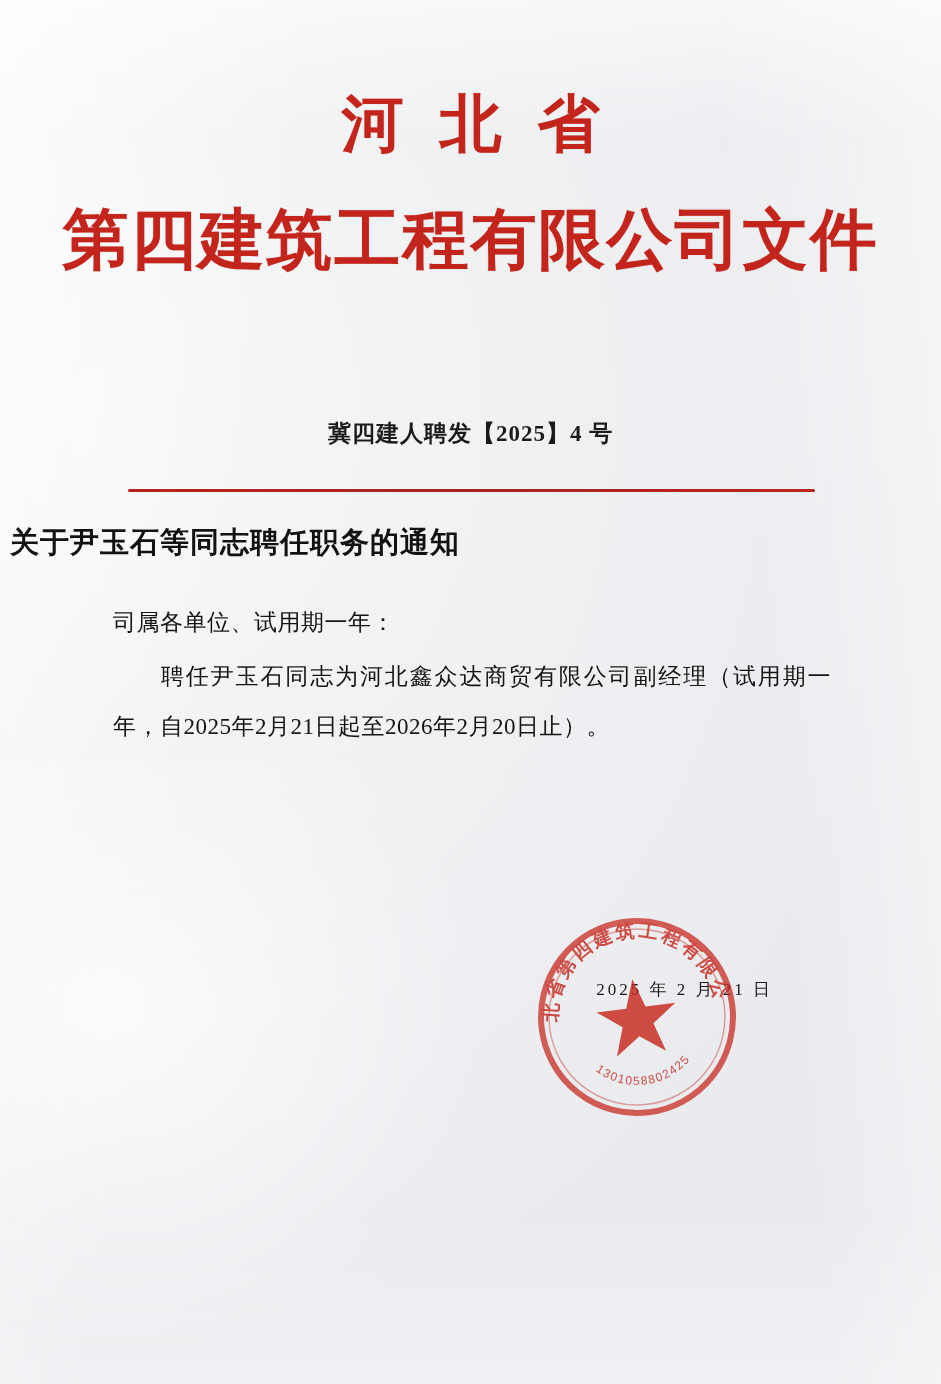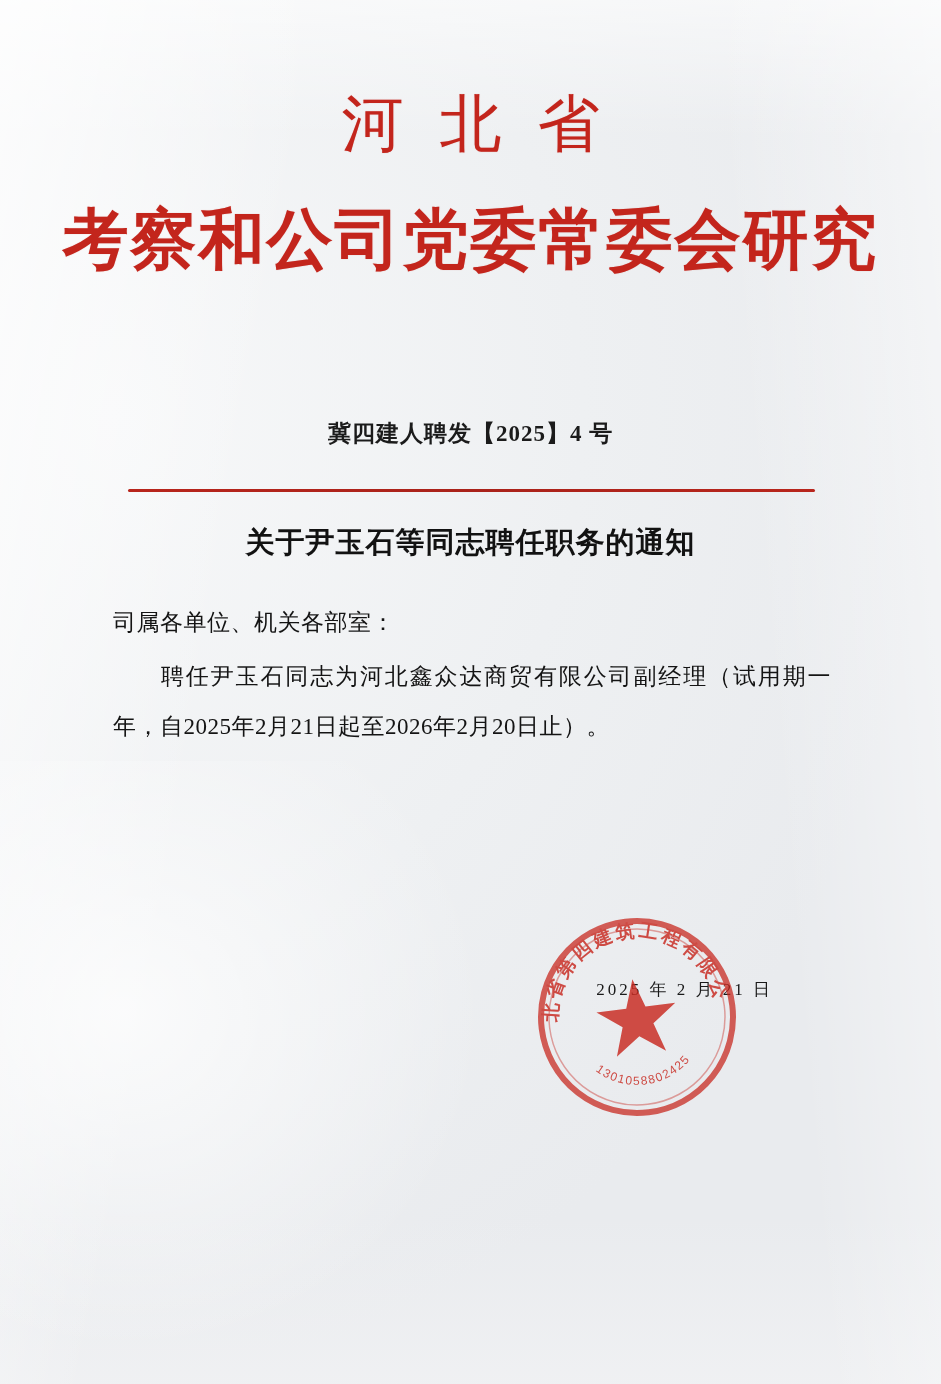--- a/index.html
+++ b/index.html
@@ -51,21 +51,21 @@
   .hdr {
     position: absolute;
     left: 0;
     right: 0;
     top: 92px;
     text-align: center;
     color: #c0241d;
   }
   .hdr-line1 {
     font-family: "Liberation Serif", "DejaVu Serif", serif;
-    font-weight: normal;
+    font-weight: bold;
     font-size: 62px;
     letter-spacing: 36px;
     text-indent: 36px;
     line-height: 1.05;
     color: #c3251c;
     text-shadow: 0 0 1px rgba(195,37,28,0.35);
   }
   .hdr-line2 {
     font-family: "Liberation Serif", "DejaVu Serif", serif;
     font-weight: bold;
@@ -99,25 +99,25 @@
     background: linear-gradient(90deg, #b8251c, #a9221a 50%, #b8251c);
     border-radius: 2px;
   }
 
   
   .subject {
     position: absolute;
     left: 0;
     right: 0;
     top: 523px;
-    text-align: center;
     font-size: 29px;
     font-weight: bold;
     color: #121212;
     letter-spacing: 1px;
+    padding-left: 10px;
   }
 
   
   .body {
     position: absolute;
     left: 113px;
     right: 110px;
     top: 598px;
     color: #141414;
     font-size: 23px;
@@ -167,31 +167,31 @@
   }
 </style>
 </head>
 <body>
 
 <div id="page">
   <div class="doc">
 
     <div class="hdr">
       <div class="hdr-line1">河北省</div>
-      <div class="hdr-line2">考察和公司党委常委会研究</div>
+      <div class="hdr-line2">第四建筑工程有限公司文件</div>
     </div>
 
     <div class="docnum">冀四建人聘发【2025】4 号</div>
 
     <div class="rule"></div>
 
     <div class="subject">关于尹玉石等同志聘任职务的通知</div>
 
     <div class="body">
-      <p class="salutation">司属各单位、机关各部室：</p>
+      <p class="salutation">司属各单位、试用期一年：</p>
       <p class="para second bold">聘任尹玉石同志为河北鑫众达商贸有限公司副经理（试用期一年，自2025年2月21日起至2026年2月20日止）。</p>
     </div>
 
     <div class="dateline">2025 年 2 月 21 日</div>
 
     <div class="seal">
       <svg width="208" height="208" viewBox="0 0 208 208" aria-hidden="true">
         <defs>
           <path id="arcTop" d="M 24,104 A 80,80 0 0 1 184,104"></path>
           <path id="arcBottom" d="M 36,104 A 68,68 0 0 0 172,104"></path>

